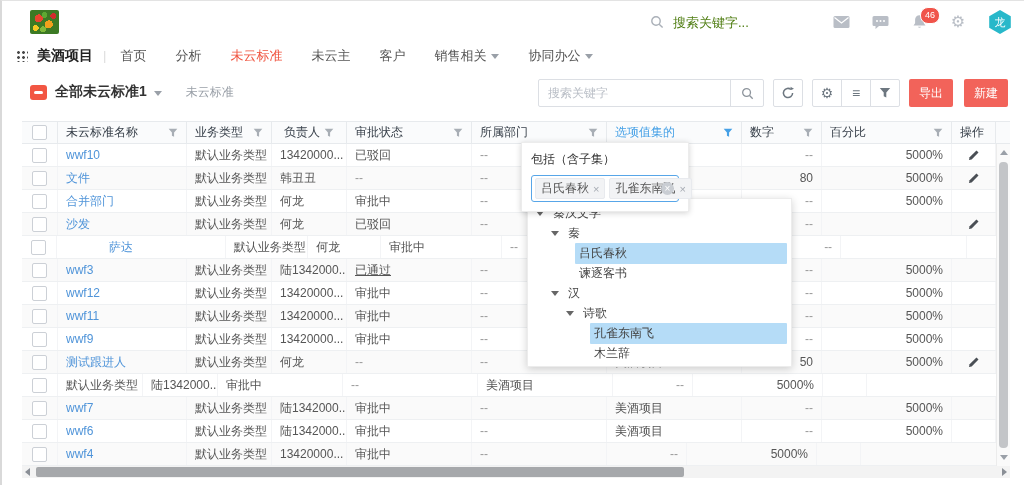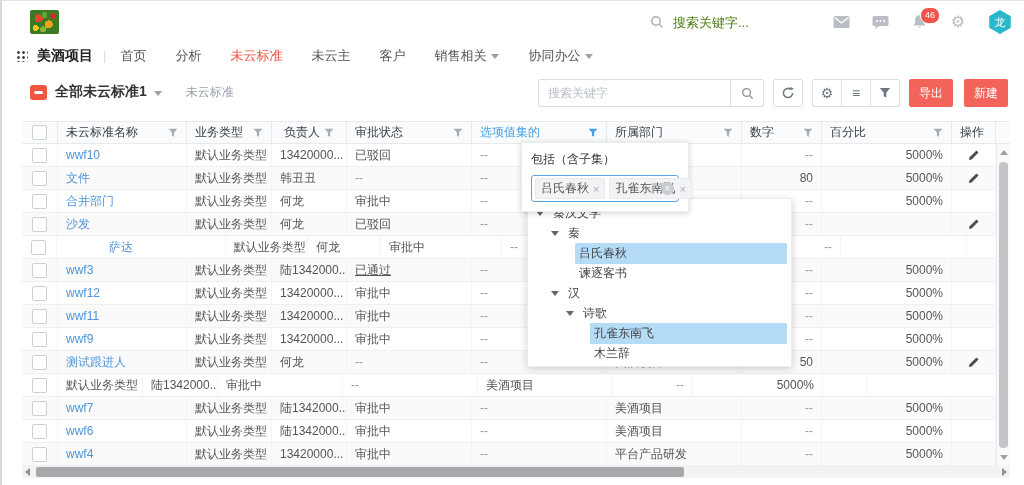--- a/index.html
+++ b/index.html
@@ -251,30 +251,30 @@
           <svg class="funnel" width="10" height="10" viewBox="0 0 12 12">
             <path d="M0.8 1h10.4L7.3 5.4v5l-2.6-1.1V5.4z" fill="#a8aeb5"></path>
           </svg>
         </div>
         <div class="th" style="width: 125px;">
           <span>审批状态</span>
           <svg class="funnel" width="10" height="10" viewBox="0 0 12 12">
             <path d="M0.8 1h10.4L7.3 5.4v5l-2.6-1.1V5.4z" fill="#a8aeb5"></path>
           </svg>
         </div>
+        <div class="th" style="width: 135px;">
+          <span>所属部门</span>
+          <svg class="funnel" width="10" height="10" viewBox="0 0 12 12">
+            <path d="M0.8 1h10.4L7.3 5.4v5l-2.6-1.1V5.4z" fill="#a8aeb5"></path>
+          </svg>
+        </div>
         <div class="th accent" style="width: 135px;">
           <span>选项值集的</span>
           <svg class="funnel" width="10" height="10" viewBox="0 0 12 12">
             <path d="M0.8 1h10.4L7.3 5.4v5l-2.6-1.1V5.4z" fill="#45a0e6"></path>
-          </svg>
-        </div>
-        <div class="th" style="width: 135px;">
-          <span>所属部门</span>
-          <svg class="funnel" width="10" height="10" viewBox="0 0 12 12">
-            <path d="M0.8 1h10.4L7.3 5.4v5l-2.6-1.1V5.4z" fill="#a8aeb5"></path>
           </svg>
         </div>
         <div class="th" style="width: 80px;">
           <span>数字</span>
           <svg class="funnel" width="10" height="10" viewBox="0 0 12 12">
             <path d="M0.8 1h10.4L7.3 5.4v5l-2.6-1.1V5.4z" fill="#a8aeb5"></path>
           </svg>
         </div>
         <div class="th" style="width: 130px;">
           <span>百分比</span>
@@ -548,21 +548,20 @@
           </div>
           <div class="td" style="width: 129px;">
             <span class="link">wwf4</span>
           </div>
           <div class="td" style="width: 85px;">默认业务类型</div>
           <div class="td" style="width: 75px;">13420000...</div>
           <div class="td" style="width: 125px;">
             <span>审批中</span>
           </div>
           <div class="td dim" style="width: 135px;">--</div>
-          <div class="td" style="width: 135px;">平台产品研发</div>
           <div class="td right dim" style="width: 80px;">--</div>
           <div class="td right" style="width: 130px;">5000%</div>
           <div class="td center" style="width: 44px;"></div>
         </div>
       </div>
     <div class="vscroll">
       <div class="vs-arrow vs-up"></div>
       <div class="vs-thumb"></div>
       <div class="vs-arrow vs-down"></div>
     </div>

